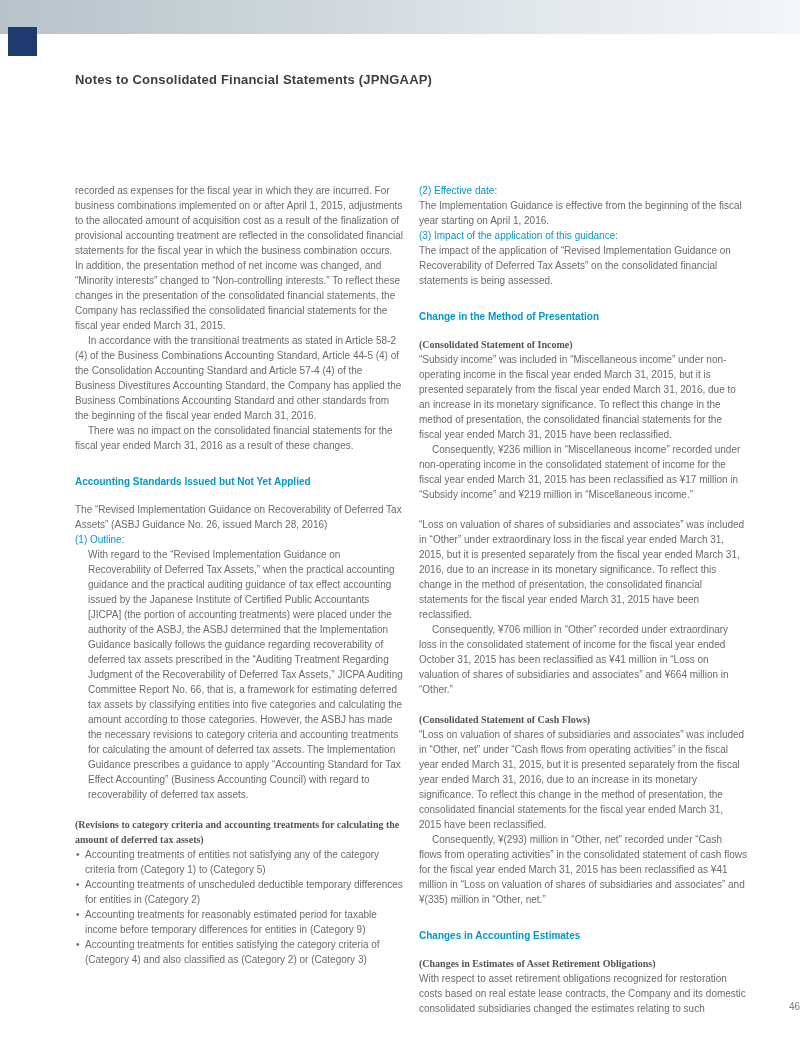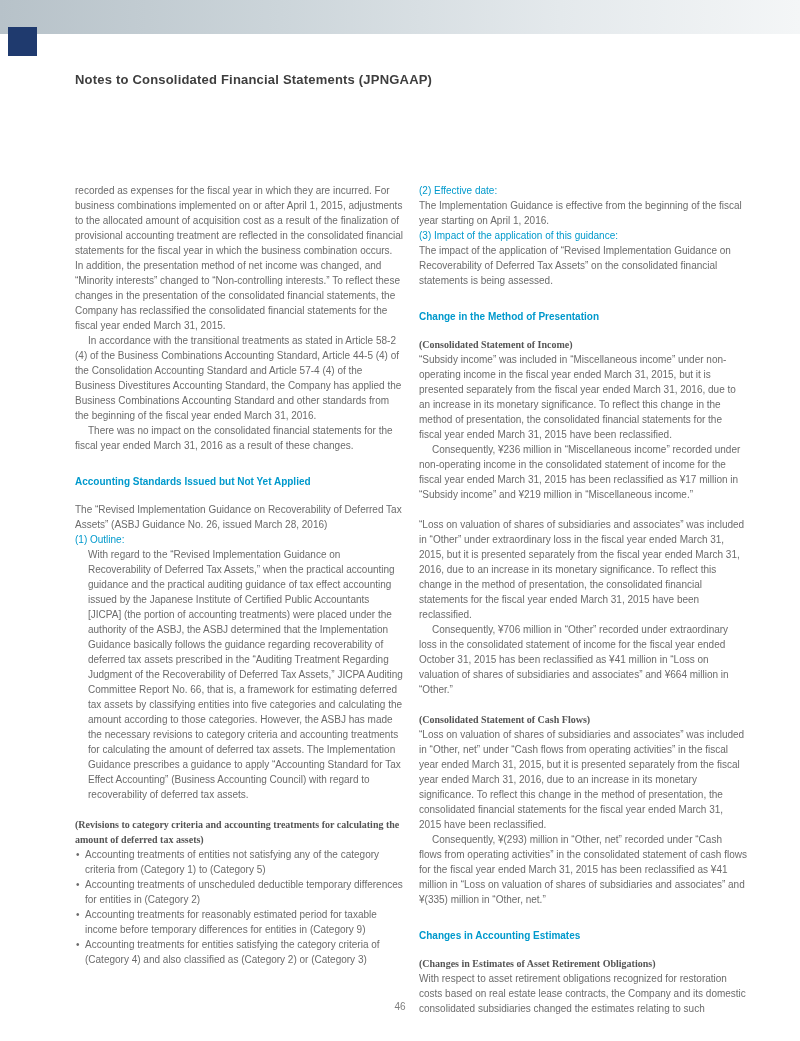--- a/index.html
+++ b/index.html
@@ -51,21 +51,21 @@
   .bullet {
     position:relative;
     padding-left:10px;
   }
   .bullet::before {
     content:"\2022";
     position:absolute; left:1px; top:0;
   }
   .page-number {
     position:absolute; top:1001px; left:0;
-    width:800px; text-align:center;
+    width:800px; text-align:right;
     font-size:10px; color:#7d7d7d;
   }
 </style>
 </head>
 <body>
 
 <div class="page">
 
   <div class="top-band"></div>
   <div class="corner-square"></div>

